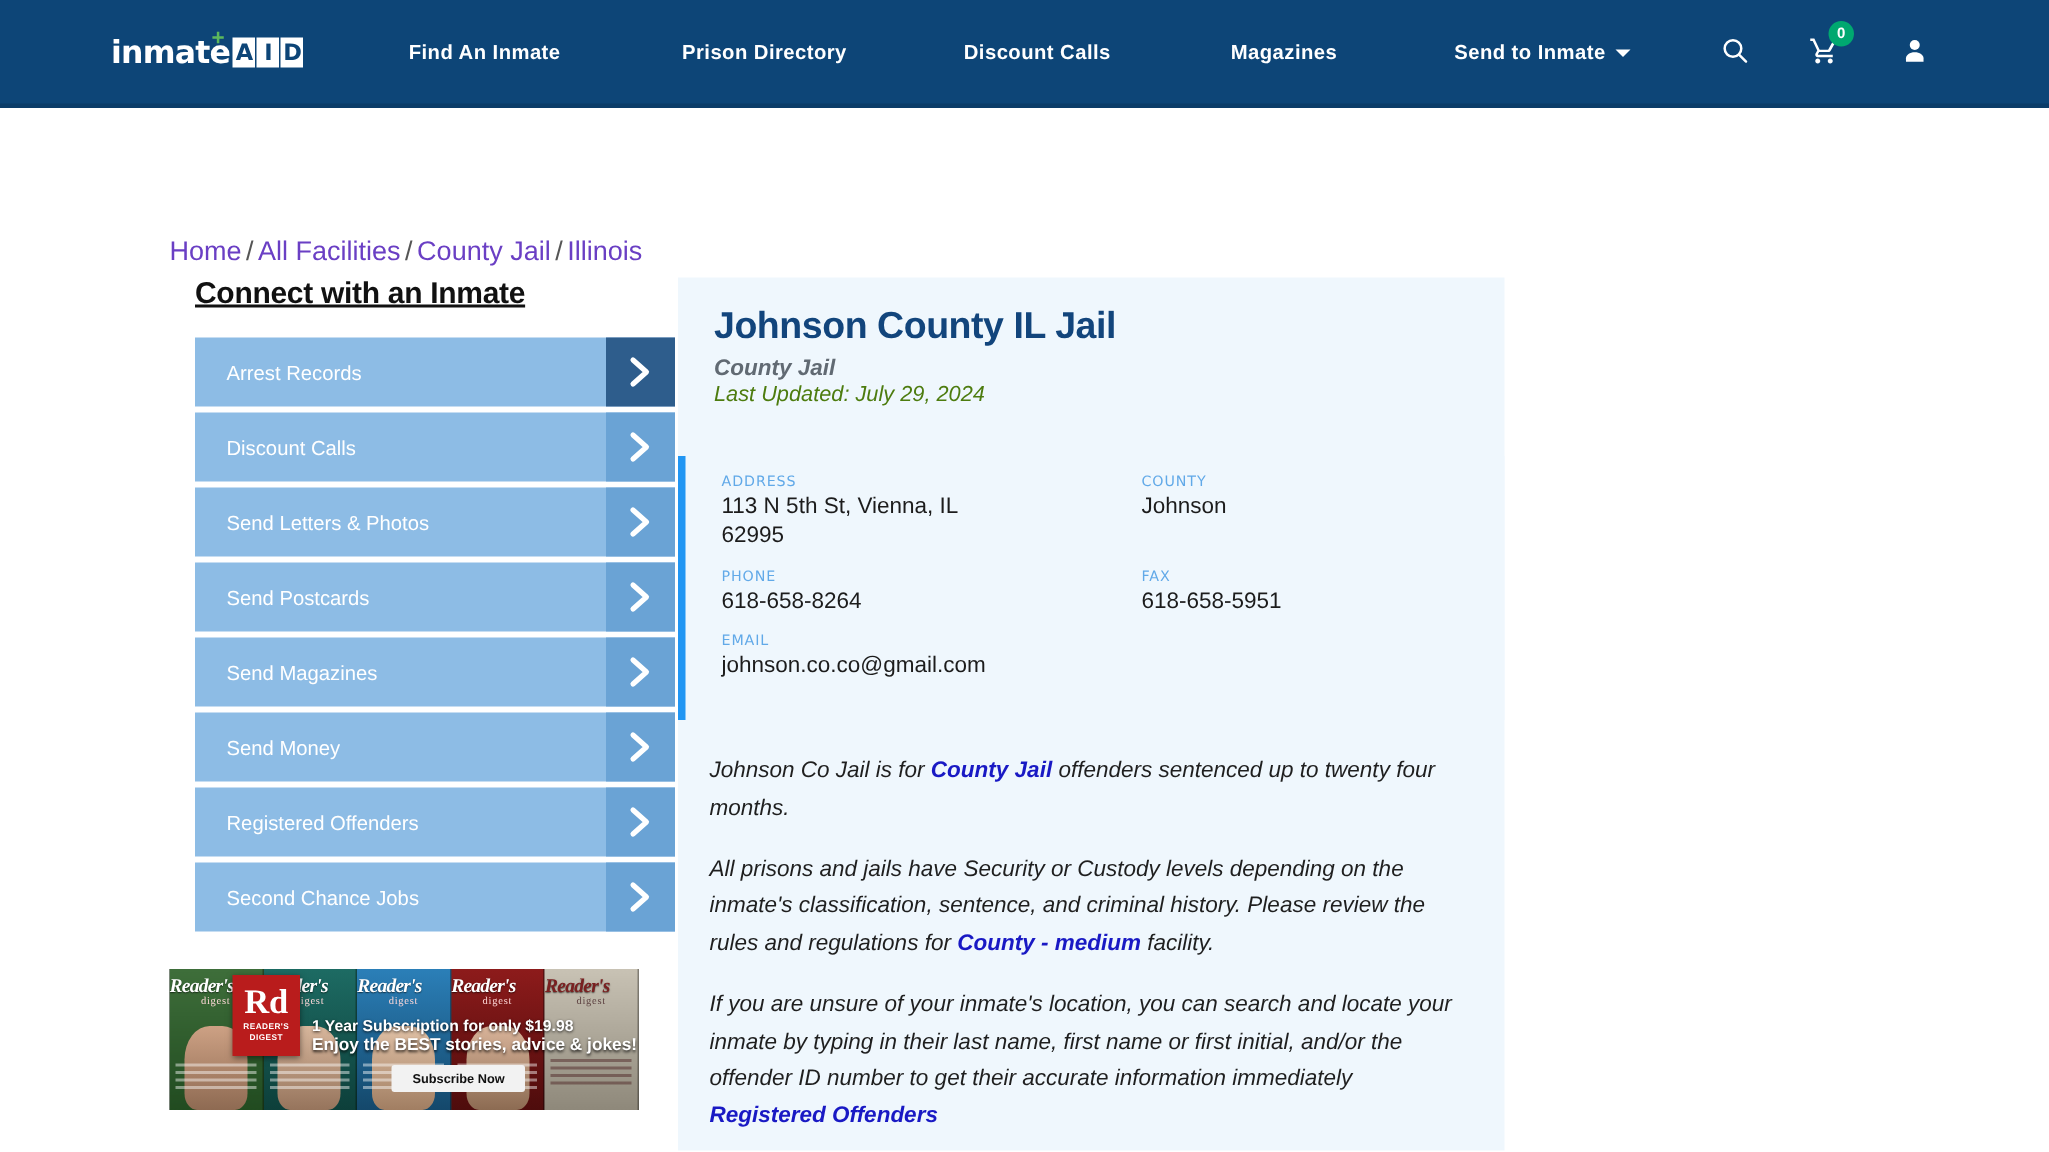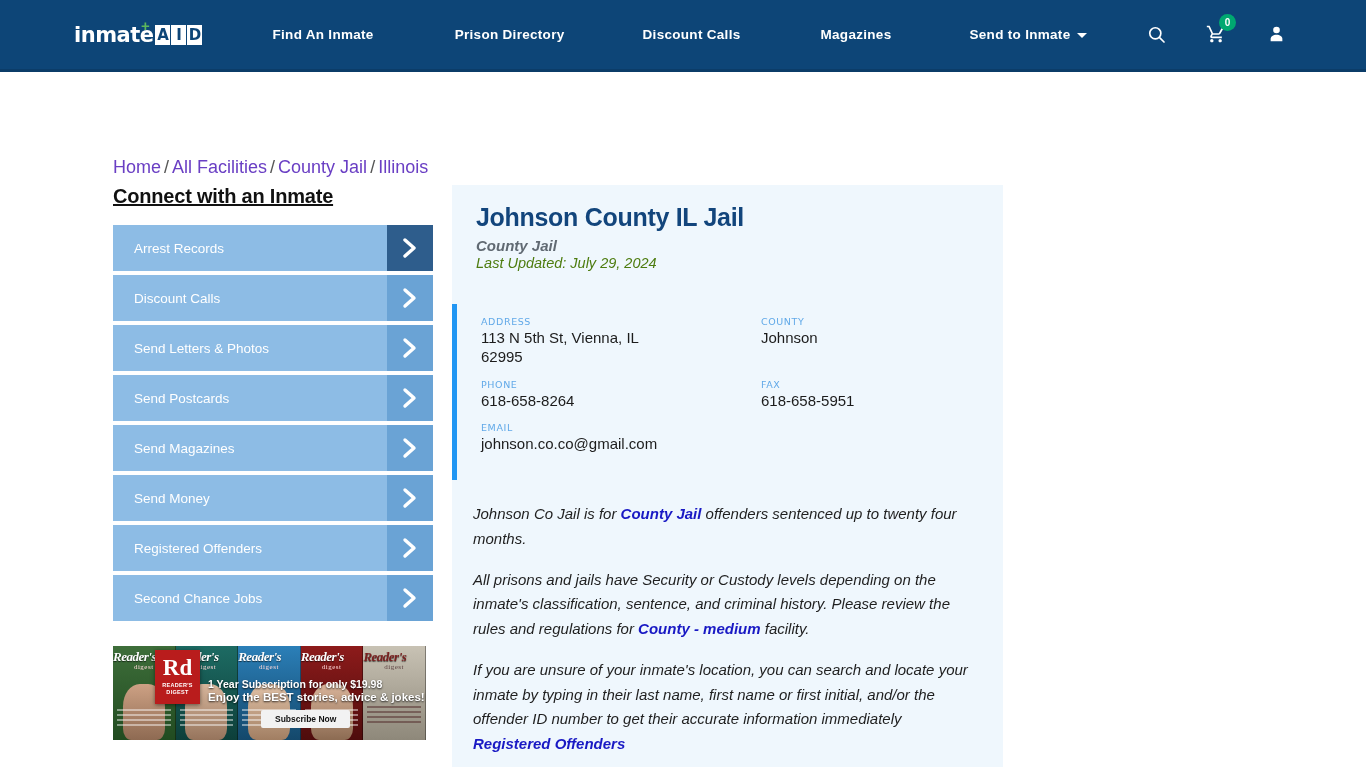--- a/index.html
+++ b/index.html
@@ -114,21 +114,21 @@
   .breadcrumb {
     position: absolute;
     left: 113px; top: 85px;
     font-size: 18px;
     color: #444;
   }
   .breadcrumb a { color: #6a3fc4; text-decoration: none; cursor: pointer; }
   .breadcrumb .sep { color: #555; margin: 0 3px; }
 
   
-  .sidebar { position: absolute; left: 113px; top: 113px; width: 320px; }
+  .sidebar { position: absolute; left: 130px; top: 113px; width: 320px; }
   .sb-title {
     font-size: 20px;
     font-weight: bold;
     color: #111;
     text-decoration: underline;
     padding-bottom: 2px;
     letter-spacing: -0.2px;
   }
   .sb-list { margin-top: 15px; }
   .sb-item {

